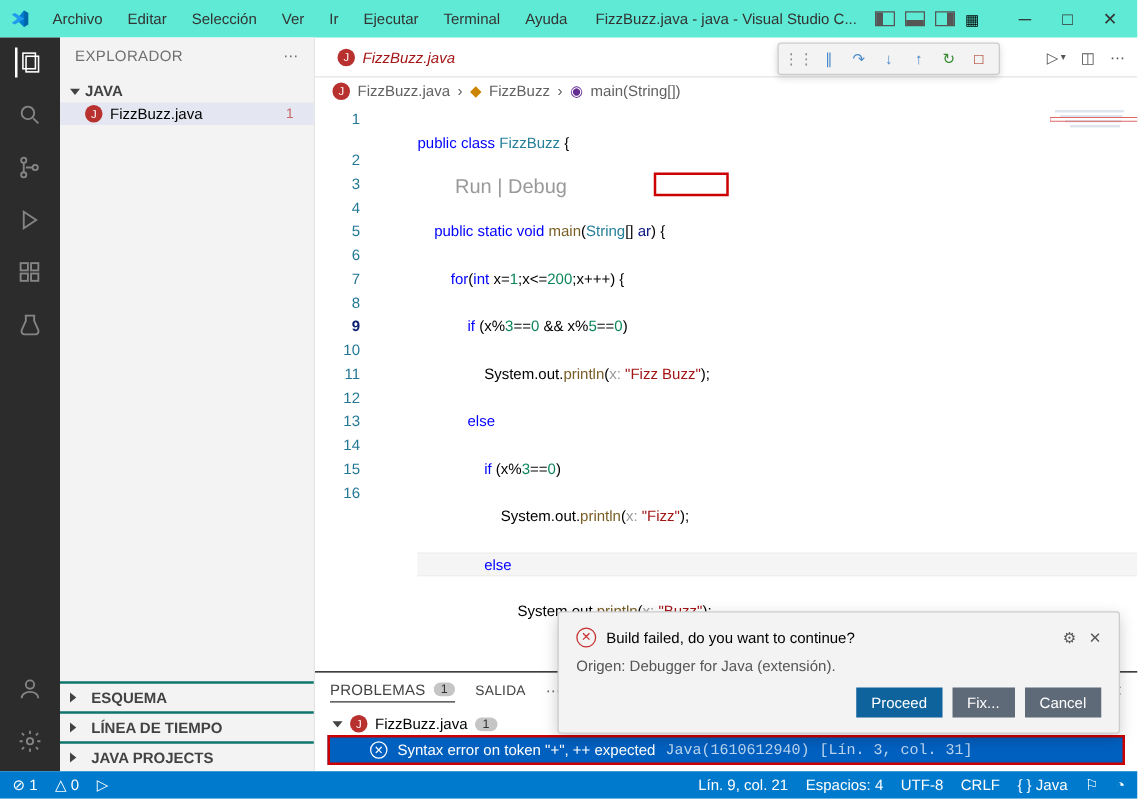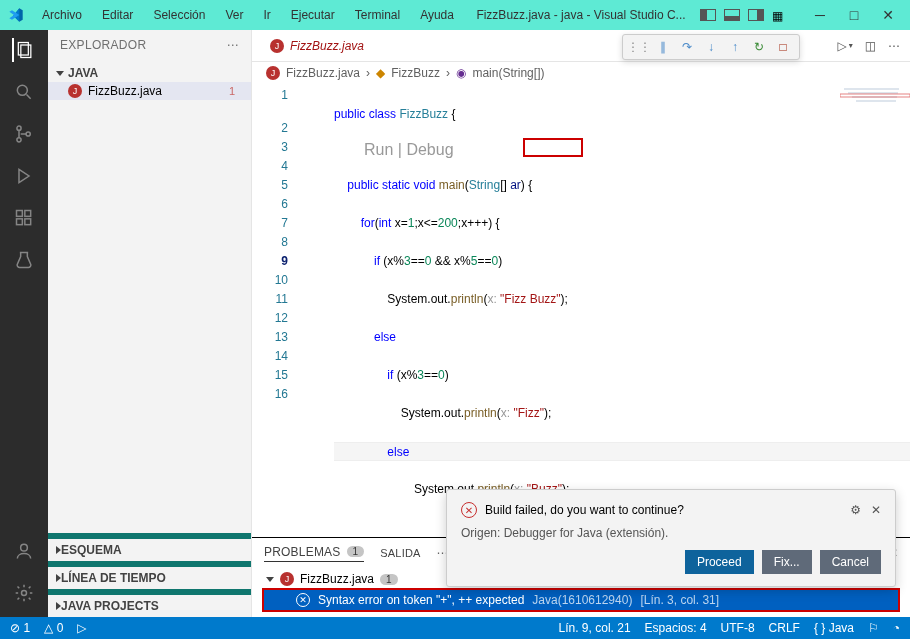--- a/index.html
+++ b/index.html
@@ -23,21 +23,21 @@
 .activitybar .ab-bottom { margin-top: auto; margin-bottom: 12px; display: flex; flex-direction: column; gap: 18px; }
 
 .sidebar { width: 204px; background: #f3f3f3; display: flex; flex-direction: column; border-right: 1px solid #e5e5e5; }
 .sidebar-header { display: flex; align-items: center; padding: 8px 12px; color: #6f6f6f; font-size: 11px; letter-spacing: 0.3px; justify-content: space-between; gap: 16px; }
 .sidebar-section { padding: 4px 0; }
 .sidebar-section-title { display: flex; align-items: center; gap: 4px; padding: 2px 8px; font-weight: 700; font-size: 11px; color: #424242; }
 .sidebar-item { display: flex; align-items: center; padding: 2px 8px 2px 20px; gap: 6px; }
 .sidebar-item.selected { background: #e4e6f1; }
 .j-icon { width: 14px; height: 14px; background: #b8312f; border-radius: 50%; color: #fff; font-size: 9px; display: flex; align-items: center; justify-content: center; }
 .file-badge { margin-left: auto; color: #c96765; font-size: 11px; padding-right: 8px; }
-.sidebar-collapsed { display: flex; align-items: center; gap: 0; padding: 4px 8px; font-weight: 700; font-size: 11px; color: #424242; border-top: 6px solid #0f766e; }
+.sidebar-collapsed { display: flex; align-items: center; gap: 12px; padding: 4px 8px; font-weight: 700; font-size: 11px; color: #424242; border-top: 2px solid #0f766e; }
 
 
 .editor-area { flex: 1; display: flex; flex-direction: column; position: relative; min-width: 0; }
 .tabs { height: 32px; display: flex; align-items: center; border-bottom: 1px solid #e5e5e5; padding-left: 8px; gap: 8px; }
 .tab { display: flex; align-items: center; gap: 6px; padding: 6px 10px; background: #ececec; }
 .tab.active { background: #fff; }
 .tab-label { color: #a31515; font-style: italic; }
 .editor-actions { margin-left: auto; display: flex; gap: 12px; padding-right: 10px; color: #555; align-items: center; }
 .play-dropdown { display: flex; align-items: center; }
 
@@ -72,21 +72,21 @@
 .panel-tabs { display: flex; align-items: center; padding: 6px 12px; gap: 16px; }
 .panel-tab { font-size: 11px; color: #424242; letter-spacing: 0.2px; display: flex; align-items: center; gap: 6px; }
 .panel-tab.active { border-bottom: 1px solid #333; padding-bottom: 2px; }
 .badge { background: #c5c5c5; color: #333; border-radius: 8px; padding: 0 6px; font-size: 10px; }
 .panel-filter { margin-left: auto; display: flex; gap: 10px; align-items: center; }
 .panel-filter input { border: 1px solid #ccc; padding: 2px 6px; font-size: 11px; width: 250px; }
 .panel-body { flex: 1; padding: 2px 10px; overflow: hidden; }
 .problem-file { display: flex; align-items: center; gap: 6px; padding: 2px 4px; }
 .problem-row { background: #0060c0; color: #fff; display: flex; align-items: center; gap: 8px; padding: 3px 8px 3px 32px; border: 2px solid #cc0000; }
 .err-icon { width: 14px; height: 14px; border: 1.5px solid #fff; border-radius: 50%; display: flex; align-items: center; justify-content: center; font-size: 9px; }
-.problem-meta { color: #bcd5ef; }
+.problem-meta { color: #bcd5ef; font-family: Liberation Mono, monospace; }
 
 
 .notification { position: absolute; right: 14px; bottom: 30px; width: 450px; background: #f3f3f3; border: 1px solid #ccc; box-shadow: 0 4px 12px rgba(0,0,0,0.2); padding: 12px 14px; border-radius: 3px; z-index: 20; }
 .notif-header { display: flex; align-items: center; gap: 8px; margin-bottom: 8px; }
 .notif-header .err-circ { width: 16px; height: 16px; border: 1.5px solid #c72e2e; border-radius: 50%; color: #c72e2e; display: flex; align-items: center; justify-content: center; font-size: 10px; }
 .notif-actions-top { margin-left: auto; display: flex; gap: 10px; color: #555; }
 .notif-source { color: #555; margin-bottom: 10px; }
 .notif-buttons { display: flex; gap: 8px; justify-content: flex-end; }
 .btn { padding: 5px 12px; color: #fff; border: none; font-size: 12px; }
 .btn-primary { background: #0e639c; }

